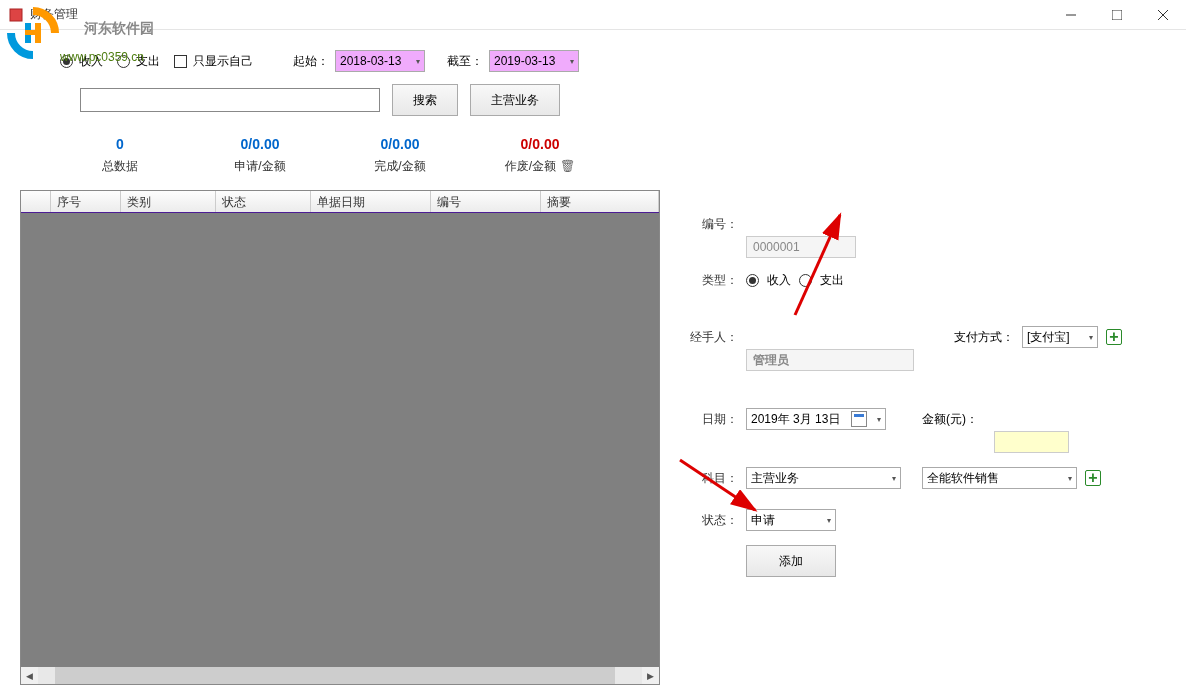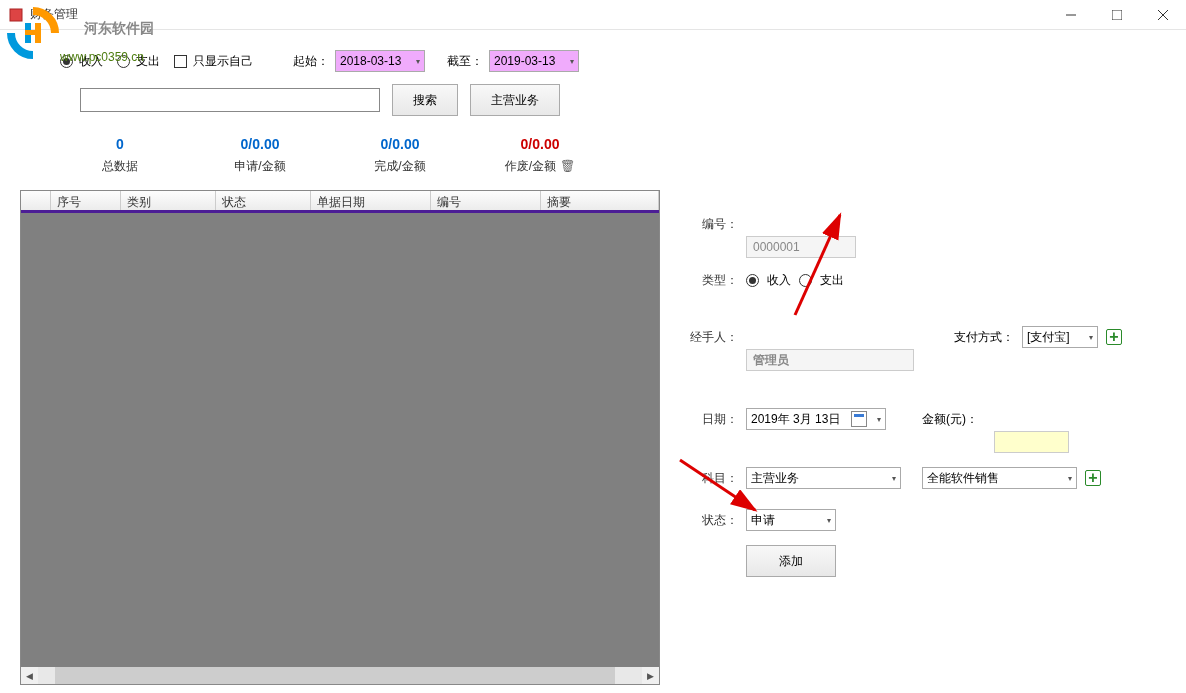--- a/index.html
+++ b/index.html
@@ -38,21 +38,21 @@
 .stats-row { display: flex; gap: 0; margin-bottom: 15px; padding-left: 30px; }
 .stat { width: 140px; text-align: center; }
 .stat-val { font-size: 14px; font-weight: bold; margin-bottom: 6px; }
 .stat-val.blue { color: #0066cc; }
 .stat-val.red { color: #cc0000; }
 .stat-lbl { color: #333; }
 .trash-icon { display: inline-block; margin-left: 4px; color: #666; }
 
 
 .table-container { width: 640px; height: 495px; background: #808080; border: 1px solid #888; position: relative; margin-right: 30px; }
-.table-header { background: #fef9c3; display: flex; height: 22px; border-bottom: 3px solid #4c1d95; }
+.table-header { background: #fef9c3; display: flex; height: 22px; border-bottom: 1px solid #4c1d95; }
 .th { border-right: 1px solid #ccc; padding: 3px 6px; color: #333; text-align: left; background: linear-gradient(#fdfdfd, #ececec); }
 .th.rowhead { width: 30px; background: linear-gradient(#fdfdfd, #ececec); }
 .scrollbar-h { position: absolute; bottom: 0; left: 0; right: 0; height: 17px; background: #f0f0f0; display: flex; }
 .scroll-track-h { flex: 1; background: #e8e8e8; position: relative; }
 .scroll-thumb-h { position: absolute; left: 17px; width: 560px; height: 17px; background: #cdcdcd; }
 .scroll-arrow { width: 17px; height: 17px; background: #f0f0f0; display: flex; align-items: center; justify-content: center; font-size: 9px; color: #555; }
 
 
 .main-flex { display: flex; }
 .form-panel { flex: 1; padding-top: 0; }

